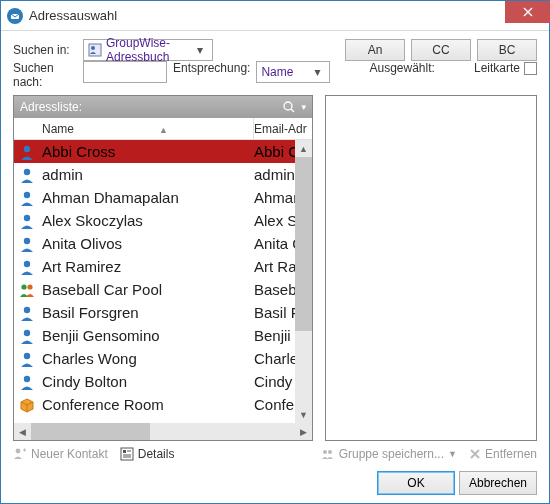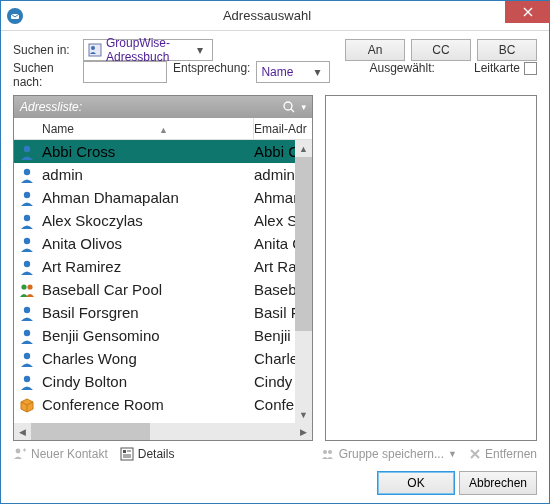--- a/index.html
+++ b/index.html
@@ -1,51 +1,51 @@
 <!DOCTYPE html>
 <html><head>
 <meta charset="utf-8">
 <style>
 *{box-sizing:border-box;margin:0;padding:0;font-family:"Segoe UI",Tahoma,sans-serif;font-size:12px}
 body{background:#fff}
 .window{width:550px;height:504px;border:1px solid #2e7cb8;position:relative;background:#fff}
 .titlebar{height:30px;background:#fff;display:flex;align-items:center;border-bottom:1px solid #d9d9d9}
 .titlebar-icon{width:16px;height:16px;margin:0 6px;border-radius:50%;background:#2e7cb8;display:flex;align-items:center;justify-content:center}
 .titlebar-icon svg{width:10px;height:10px}
-.titlebar-title{flex:1;text-align:center;color:#333;font-size:13px}
+.titlebar-title{flex:1;color:#333;font-size:13px}
 .titlebar-close{width:45px;height:22px;background:#c75050;display:flex;align-items:center;justify-content:center;margin-top:-8px;margin-right:-1px}
 .titlebar-close svg{width:10px;height:10px}
 .content{padding:8px 12px;display:flex;flex-direction:column;height:calc(100% - 30px)}
 .row1{display:flex;align-items:center;gap:6px;}
 .label{color:#333}
 .combo{flex:1;height:22px;border:1px solid #a9a9a9;background:#fff;display:flex;align-items:center;padding:0 4px;position:relative}
 .combo-icon{width:14px;height:14px;margin-right:4px}
 .combo-text{flex:1;color:#4c1d95;font-size:12px}
 .combo-arrow{width:16px;color:#555;text-align:center}
 .btn{height:22px;min-width:60px;border:1px solid #acacac;background:#eee;background:linear-gradient(#f5f5f5,#e5e5e5);color:#333;display:flex;align-items:center;justify-content:center;padding:0 8px;cursor:pointer}
 .row2{display:flex;align-items:flex-start;gap:6px;margin-bottom:6px}
 .input{height:22px;border:1px solid #a9a9a9;background:#fff;padding:0 4px}
 .mid{display:flex;gap:12px;flex:1;min-height:0}
 .leftpane{width:300px;display:flex;flex-direction:column;border:1px solid #848484}
 .rightpane{flex:1;display:flex;flex-direction:column}
 .leit{display:flex;align-items:center;gap:4px}
 .checkbox{width:13px;height:13px;border:1px solid #888;background:#fff}
 .sel-box{flex:1;border:1px solid #848484;background:#fff}
 .addr-head{height:22px;background:linear-gradient(#b8b8b8,#9e9e9e);display:flex;align-items:center;padding:0 6px;color:#fff}
-.addr-head-text{flex:1;font-style:italic}
+.addr-head-text{flex:1;}
 .addr-head-search{width:20px;display:flex;align-items:center;justify-content:center}
 .col-head{height:22px;background:#fff;border-bottom:1px solid #e0e0e0;display:flex;align-items:center}
 .col-head .c1{width:26px}
 .col-head .c2{flex:1;padding-left:2px;color:#333;position:relative}
 .col-head .c2 .sort{position:absolute;right:40%;top:3px;color:#888;font-size:9px}
 .col-head .c3{width:58px;color:#333;white-space:nowrap;overflow:hidden}
 .col-head .cdiv{width:1px;background:#e0e0e0;height:100%}
 .list{flex:1;overflow:hidden;position:relative;background:#fff}
 .rowi{display:flex;align-items:center;height:23px}
-.rowi.sel{background:#0f766e}
+.rowi.sel{background:#b91c1c}
 .rowi.sel .nm,.rowi.sel .em{color:#000}
 .ico{width:26px;display:flex;align-items:center;justify-content:center}
 .nm{flex:1;padding-left:2px;font-size:15px;color:#222;white-space:nowrap;overflow:hidden}
 .em{width:58px;font-size:15px;color:#222;white-space:nowrap;overflow:hidden}
 .vscroll{position:absolute;right:0;top:0;bottom:0;width:17px;background:#e9e9e9;display:flex;flex-direction:column}
 .vscroll .arr{height:17px;background:#e9e9e9;display:flex;align-items:center;justify-content:center;color:#666;font-size:9px}
 .vscroll .track{flex:1;position:relative}
 .vscroll .thumb{position:absolute;left:0;right:0;top:0;height:70%;background:#c6c6c6}
 .hscroll{height:17px;background:#e9e9e9;display:flex}
 .hscroll .arr{width:17px;display:flex;align-items:center;justify-content:center;color:#666;font-size:9px}

